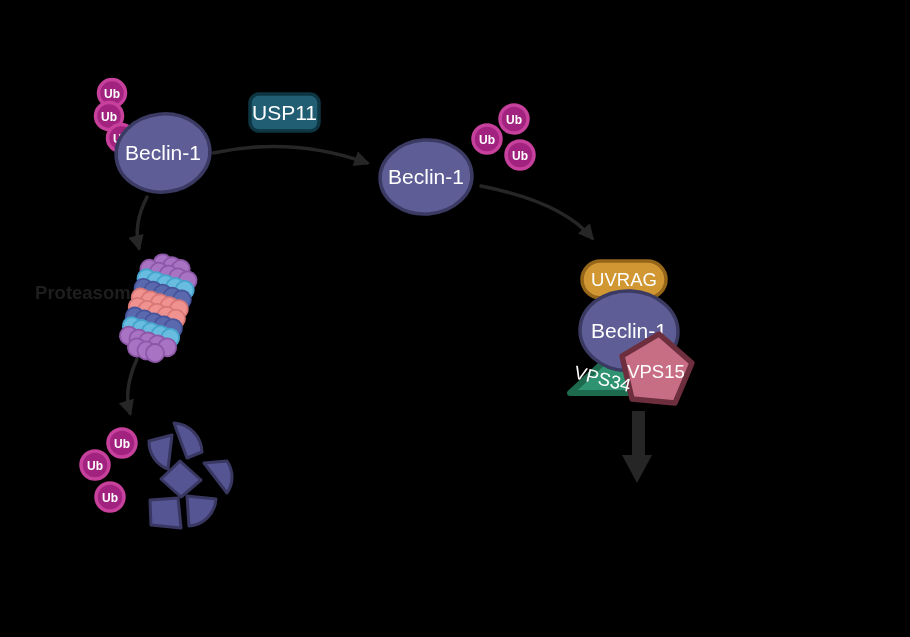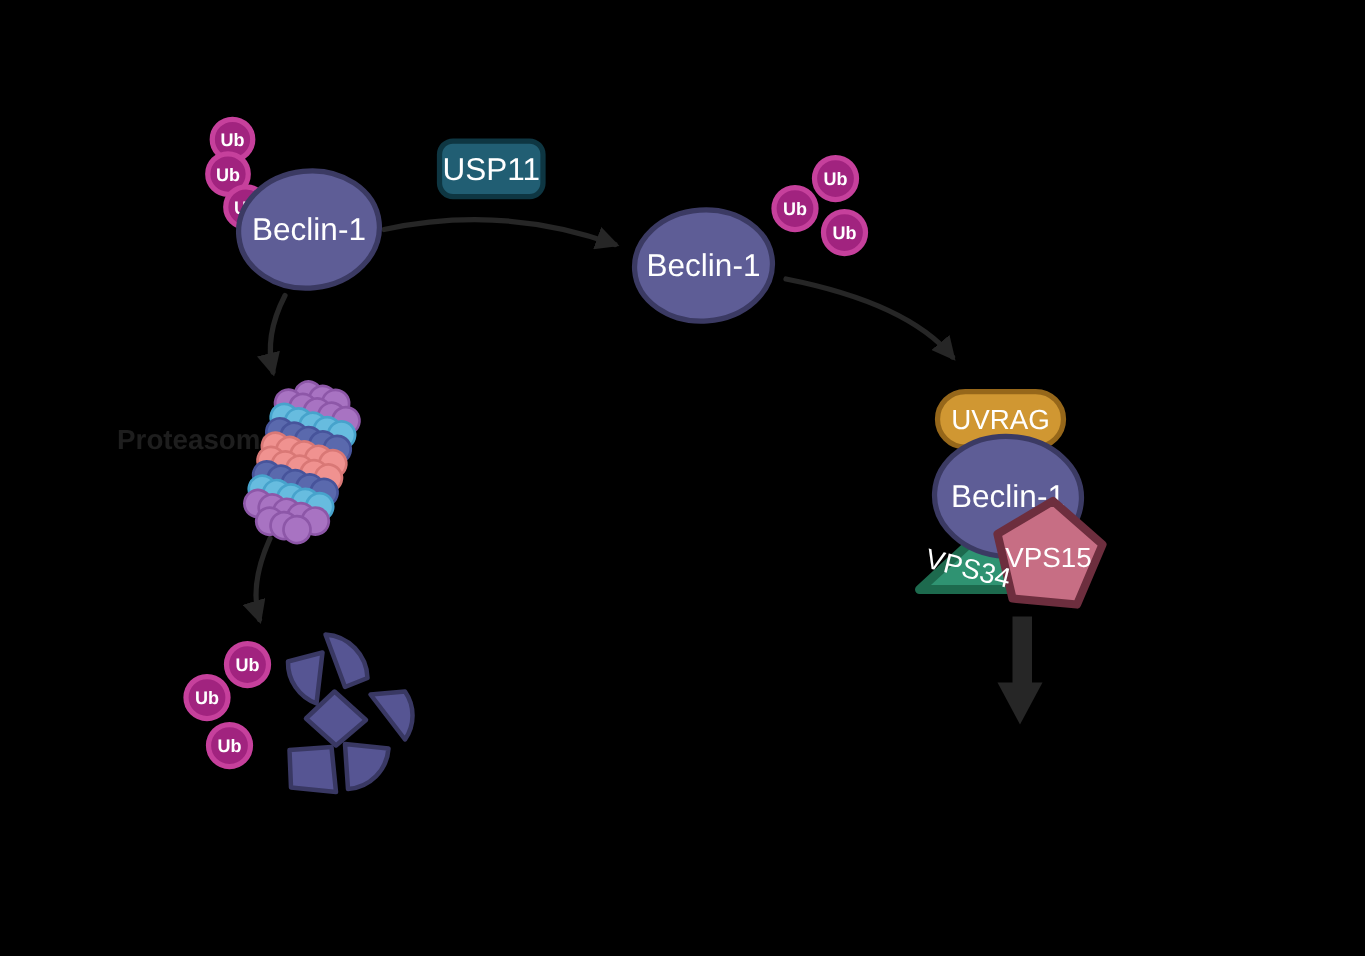--- a/index.html
+++ b/index.html
@@ -1,17 +1,17 @@
 <!DOCTYPE html>
 <html style="--background: #000000; --label-text: #ffffff; --beclin-fill: #5e5d96; --beclin-stroke: #3b3a63; --ub-fill: #a1237f; --ub-ring: #c6409c; --usp11-fill: #215e73; --usp11-stroke: #0e3642; --uvrag-fill: #d09732; --uvrag-stroke: #96671a; --vps34-fill: #2f9372; --vps34-stroke: #1d6a4e; --vps15-fill: #c76e84; --vps15-stroke: #6d2e3e; --arrow: #262626; --proteasome-label-color: #1e1e1e; --proteasome-purple: #a873c2; --proteasome-purple-stroke: #8d57a8; --proteasome-cyan: #67bcdf; --proteasome-cyan-stroke: #47a3cc; --proteasome-blue: #5a69ad; --proteasome-blue-stroke: #47549b; --proteasome-salmon: #f09290; --proteasome-salmon-stroke: #d97876; --fragment-fill: #565593; --fragment-stroke: #393863;"><head>
 <meta charset="utf-8">
 <style>
   html,body{margin:0;padding:0;}
   body{background:var(--background,#000);}
-  .canvas{position:relative;width:836px;height:637px;overflow:hidden;background:var(--background,#000);margin-left:43px;}
+  .canvas{position:relative;width:836px;height:637px;overflow:hidden;background:var(--background,#000);}
   svg{position:absolute;inset:0;font-family:"Liberation Sans",sans-serif;}
   text{font-family:"Liberation Sans",sans-serif;text-anchor:middle;}
   .node-label{fill:var(--label-text,#fff);font-size:21px;}
   .small-label{fill:var(--label-text,#fff);font-size:18.5px;}
   .ub-label{fill:var(--label-text,#fff);font-size:12px;font-weight:bold;}
   .prot-label{fill:var(--proteasome-label-color,#1e1e1e);font-size:18.5px;font-weight:bold;}
   .blob{fill:var(--beclin-fill);stroke:var(--beclin-stroke);stroke-width:3.5;}
   .ubc{fill:var(--ub-fill);stroke:var(--ub-ring);stroke-width:3.5;}
   .usp-box{fill:var(--usp11-fill);stroke:var(--usp11-stroke);stroke-width:3.5;}
   .uvrag-pill{fill:var(--uvrag-fill);stroke:var(--uvrag-stroke);stroke-width:3.5;}

